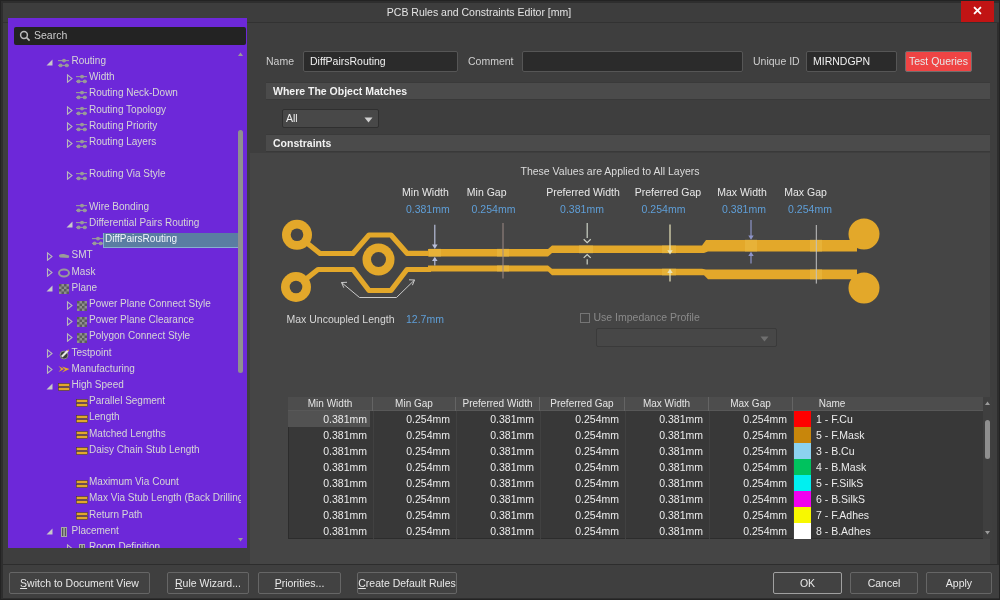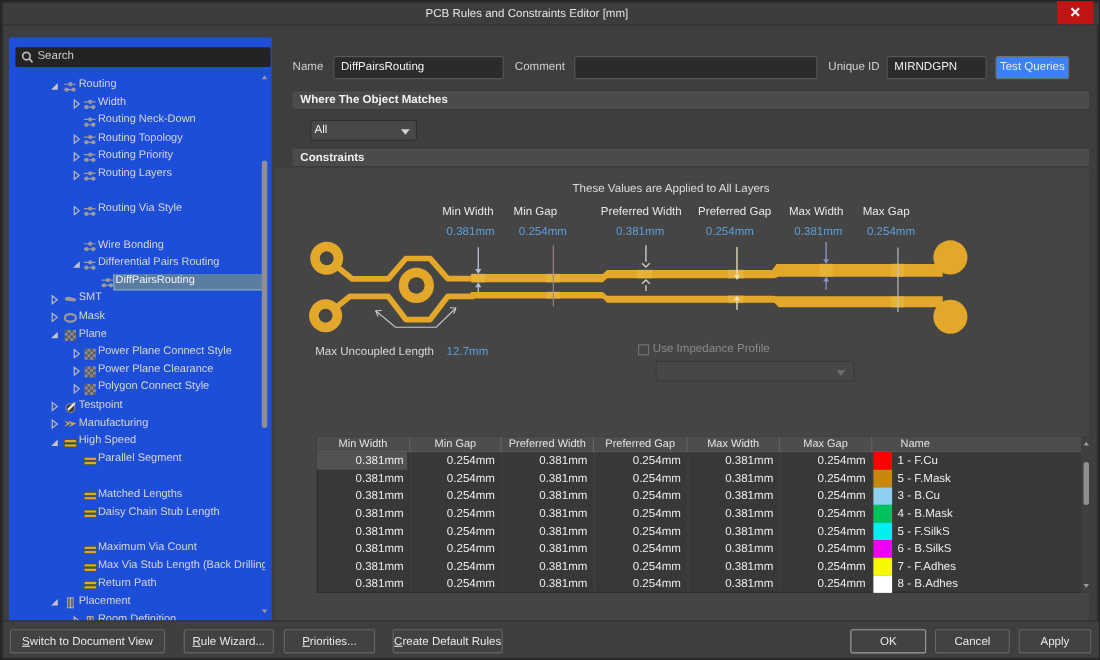--- a/index.html
+++ b/index.html
@@ -10,21 +10,21 @@
 .btn{position:absolute;background:#424242;border:1px solid #666;border-radius:2px;color:#e8e8e8;font-size:10.5px;text-align:center;height:22px;line-height:20px}
 u{text-decoration:underline}
 </style></head>
 <body>
 <div class="abs" style="left:0;top:0;width:1000px;height:600px;border:1px solid #232323;box-shadow:inset 0 0 0 2px #2e2e2e">
 
 <div class="abs" style="left:2px;top:2px;width:996px;height:20px;background:#3d3d3d;border-bottom:1px solid #323232"></div>
 <div class="abs" style="left:0;top:0;width:956px;height:22px;text-align:center;color:#e4e4e4;font-size:10.5px;line-height:22px">PCB Rules and Constraints Editor [mm]</div>
 <div class="abs" style="left:960px;top:0;width:33px;height:21px;background:#c11414;z-index:5;color:#fff;text-align:center;font-size:12.5px;font-weight:bold;line-height:20px">✕</div>
 
-<div class="abs" style="left:7px;top:33px;width:239px;height:530px;background:#1d4ed8;overflow:hidden">
+<div class="abs" style="left:7px;top:17px;width:239px;height:530px;background:#6d28d9;overflow:hidden">
   <div class="abs" style="left:6px;top:9px;width:232px;height:18px;background:#232323;border-radius:2px">
     <svg style="position:absolute;left:5px;top:3px" width="12" height="12" viewBox="0 0 12 12">
           <circle cx="5" cy="5" r="3.4" fill="none" stroke="#bbb" stroke-width="1.5"></circle>
           <line x1="7.6" y1="7.6" x2="10.6" y2="10.6" stroke="#bbb" stroke-width="1.6"></line>
         </svg>
     <span style="position:absolute;left:20px;top:2px;color:#cdcdcd;font-size:10.5px">Search</span>
   </div>
   <div class="abs" style="left:0;top:-27px;width:239px;height:600px;font-size:10px">
 <div style="position:absolute;left:0;top:63.5px;width:233px;height:16.2px;overflow:hidden">
           <svg style="position:absolute;left:37px;top:3px" width="9" height="9" viewBox="0 0 9 9">
@@ -297,20 +297,29 @@
         </div>
 <div style="position:absolute;left:0;top:403.7px;width:233px;height:16.2px;overflow:hidden">
           <span style="position:absolute;left:68px;top:2px;width:12px;height:12px"><svg width="12" height="12" viewBox="0 0 12 12">
               <g fill="#e2a82a" stroke="#4a4a00" stroke-width="0.5">
                 <rect x="0.5" y="2.7" width="11" height="2.6"></rect>
                 <rect x="0.5" y="6.7" width="11" height="2.6"></rect>
               </g>
             </svg></span>
           <span style="position:absolute;left:81px;top:0.5px;color:#d6d6d6;white-space:nowrap">Parallel Segment</span>
         </div>
+<div style="position:absolute;left:0;top:419.9px;width:233px;height:16.2px;overflow:hidden">
+          <span style="position:absolute;left:68px;top:2px;width:12px;height:12px"><svg width="12" height="12" viewBox="0 0 12 12">
+              <g fill="#e2a82a" stroke="#4a4a00" stroke-width="0.5">
+                <rect x="0.5" y="2.7" width="11" height="2.6"></rect>
+                <rect x="0.5" y="6.7" width="11" height="2.6"></rect>
+              </g>
+            </svg></span>
+          <span style="position:absolute;left:81px;top:0.5px;color:#d6d6d6;white-space:nowrap">Length</span>
+        </div>
 <div style="position:absolute;left:0;top:436.1px;width:233px;height:16.2px;overflow:hidden">
           <span style="position:absolute;left:68px;top:2px;width:12px;height:12px"><svg width="12" height="12" viewBox="0 0 12 12">
               <g fill="#e2a82a" stroke="#4a4a00" stroke-width="0.5">
                 <rect x="0.5" y="2.7" width="11" height="2.6"></rect>
                 <rect x="0.5" y="6.7" width="11" height="2.6"></rect>
               </g>
             </svg></span>
           <span style="position:absolute;left:81px;top:0.5px;color:#d6d6d6;white-space:nowrap">Matched Lengths</span>
         </div>
 <div style="position:absolute;left:0;top:452.3px;width:233px;height:16.2px;overflow:hidden">
@@ -385,21 +394,21 @@
       </svg>
   <div class="abs" style="left:229.5px;top:112px;width:5px;height:243px;background:#8f8f8f;border-radius:3px"></div>
 </div>
 
 <div class="lbl" style="left:265px;top:50px">Name</div>
 <div class="inp" style="left:302px;top:50px;width:155px">DiffPairsRouting</div>
 <div class="lbl" style="left:467px;top:50px">Comment</div>
 <div class="inp" style="left:521px;top:50px;width:221px"></div>
 <div class="lbl" style="left:752px;top:50px">Unique ID</div>
 <div class="inp" style="left:805px;top:50px;width:91px">MIRNDGPN</div>
-<div class="btn" style="left:904px;top:50px;width:67px;height:21px;line-height:19px;background:#3b82f6;border-color:#6e6e6e">Test Queries</div>
+<div class="btn" style="left:904px;top:50px;width:67px;height:21px;line-height:19px;background:#ef4444;border-color:#6e6e6e">Test Queries</div>
 
 <div class="bar" style="top:81px">Where The Object Matches</div>
 <div class="abs" style="left:281px;top:108px;width:97px;height:19px;background:#484848;border:1px solid #2f2f2f;border-radius:2px;color:#f0f0f0;font-size:10.5px;line-height:17px;padding-left:3px">All
   <svg style="position:absolute;right:5px;top:7px" width="9" height="6" viewBox="0 0 9 6">
         <path d="M0.5 0.5 L8.5 0.5 L4.5 5.5 Z" fill="#d0d0d0"></path>
       </svg>
 </div>
 <div class="bar" style="top:132.5px">Constraints</div>
 
 <div class="abs" style="left:249px;top:151.5px;width:740px;height:411px;background:#454545"></div>

